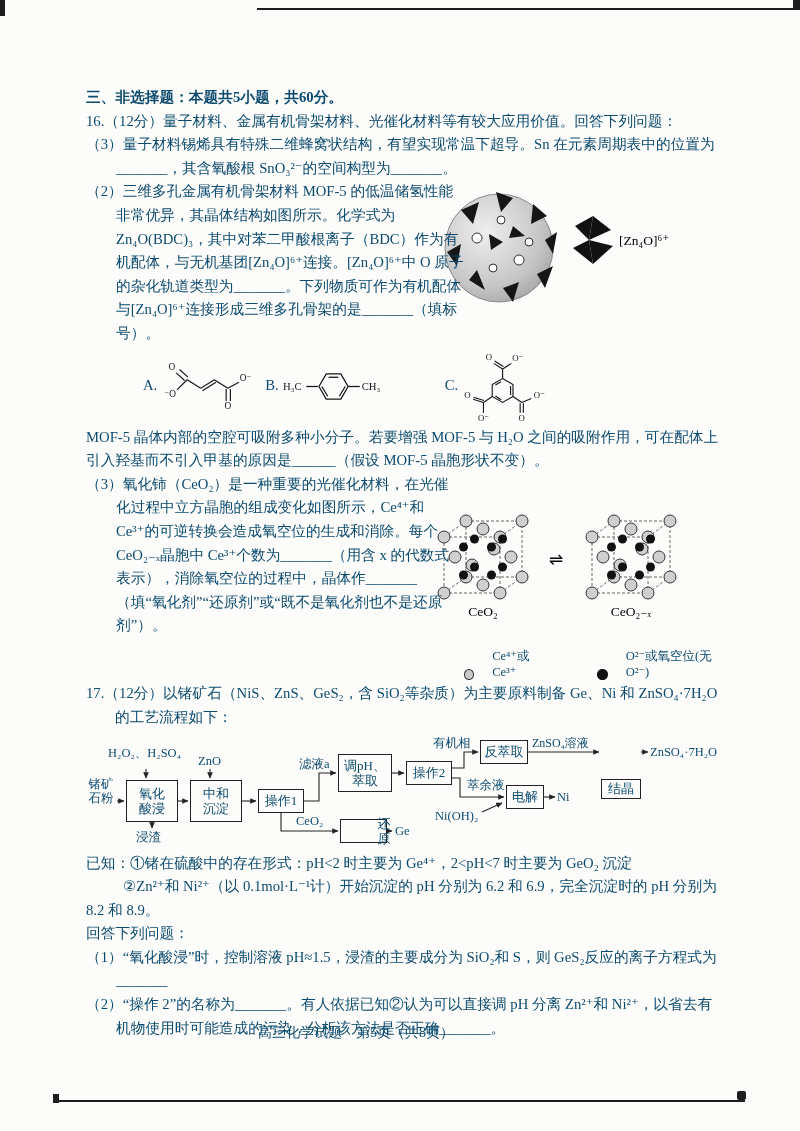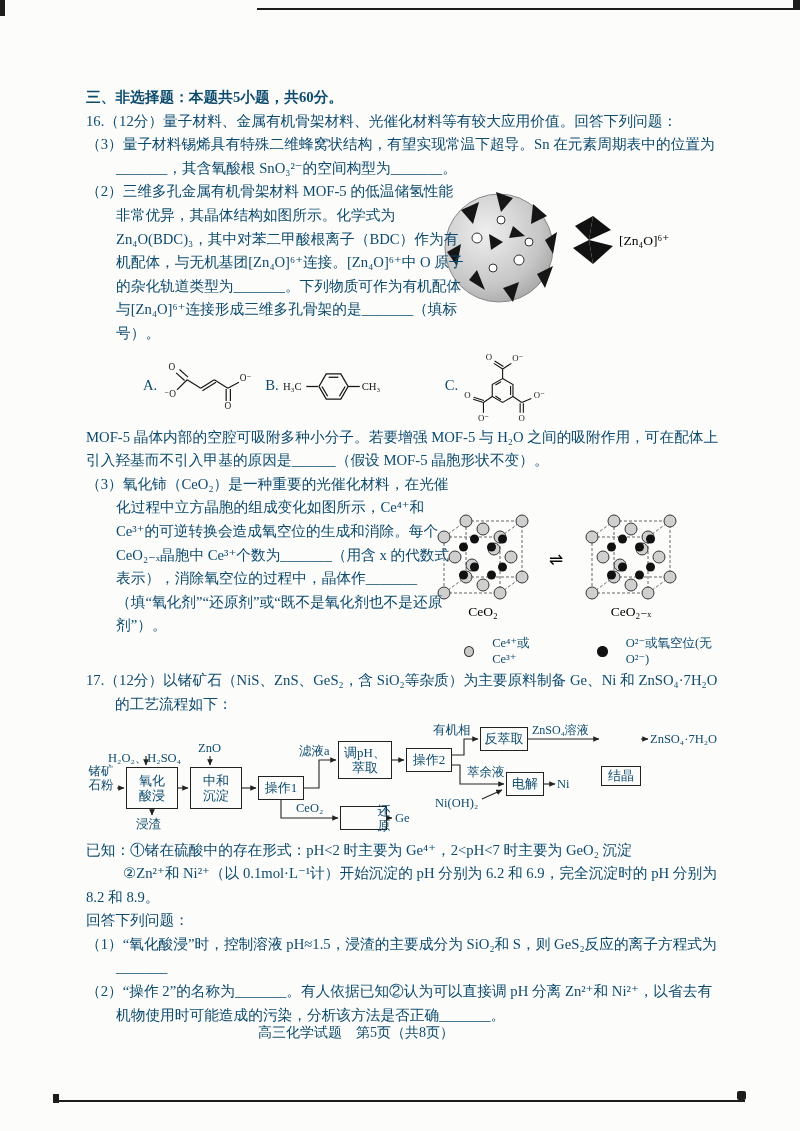--- a/index.html
+++ b/index.html
@@ -10,22 +10,22 @@
   .bold { font-weight:bold; }
   .q-stem { padding-left:29px; text-indent:-29px; margin-top:2px; }
   .part { margin-left:27px; padding-left:30px; text-indent:-30px; }
   .note-para { margin-left:57px; }
   .known1 { margin-left:27px; }
   .known2 { margin-left:27px; text-indent:37px; }
   .prompt { margin-left:27px; }
 
   .fig-mof { float:right; width:255px; height:132px; margin:2px 0 4px 6px; }
   .fig-ceo { float:right; width:262px; margin:2px 0 2px 8px; }
-  .fig-ceo .legend { display:flex; align-items:center; justify-content:center; gap:18px;
-                     font-size:12.5px; line-height:16px; margin-top:3px; text-indent:0; }
+  .fig-ceo .legend { display:flex; align-items:flex-end; justify-content:center; gap:18px;
+                     font-size:12.5px; line-height:16px; margin-top:16px; text-indent:0; }
   .dot { display:inline-block; width:11px; height:11px; border-radius:50%; box-sizing:border-box; }
   .dot.ce { background:#c9c9c9; border:1px solid #333; }
   .dot.o  { background:#111; border:1px solid #111; }
   .legend .gap { width:14px; }
 
   .options { display:flex; align-items:center; clear:none; margin:3px 0 2px 57px; text-indent:0; }
   .opt { display:flex; align-items:center; }
   .opt-label { font-size:14.7px; margin-right:3px; }
   .struct text { font-family:"Liberation Serif","DejaVu Serif",serif; fill:#161616; }
 
@@ -270,21 +270,21 @@
           <line x1="306" y1="38" x2="318" y2="38" marker-end="url(#ah)"></line>
           <polyline points="366,33 378,33 378,17 392,17" marker-end="url(#ah)"></polyline>
           <polyline points="366,43 374,43 374,62 418,62" marker-end="url(#ah)"></polyline>
           <line x1="442" y1="17" x2="513" y2="17" marker-end="url(#ah)"></line>
           <line x1="555" y1="17" x2="562" y2="17" marker-end="url(#ah)"></line>
           <line x1="458" y1="62" x2="469" y2="62" marker-end="url(#ah)"></line>
           <line x1="396" y1="77" x2="416" y2="68" marker-end="url(#ah)"></line>
         </g>
       </svg>
 
-      <div class="flabel" style="left:22px;top:29px;text-align:center;">H₂O₂、H₂SO₄</div>
+      <div class="flabel" style="left:22px;top:11px;text-align:center;">H₂O₂、H₂SO₄</div>
       <div class="flabel pre" style="left:0;top:42px;width:30px;">锗矿
 石粉</div>
       <div class="fbox two" style="left:40px;top:45px;width:52px;height:42px;">氧化
 酸浸</div>
       <div class="flabel" style="left:112px;top:19px;">ZnO</div>
       <div class="fbox two" style="left:104px;top:45px;width:52px;height:42px;">中和
 沉淀</div>
       <div class="fbox" style="left:172px;top:54px;width:46px;height:24px;">操作1</div>
       <div class="flabel" style="left:50px;top:95px;">浸渣</div>
       <div class="flabel" style="left:213px;top:22px;">滤液a</div>

